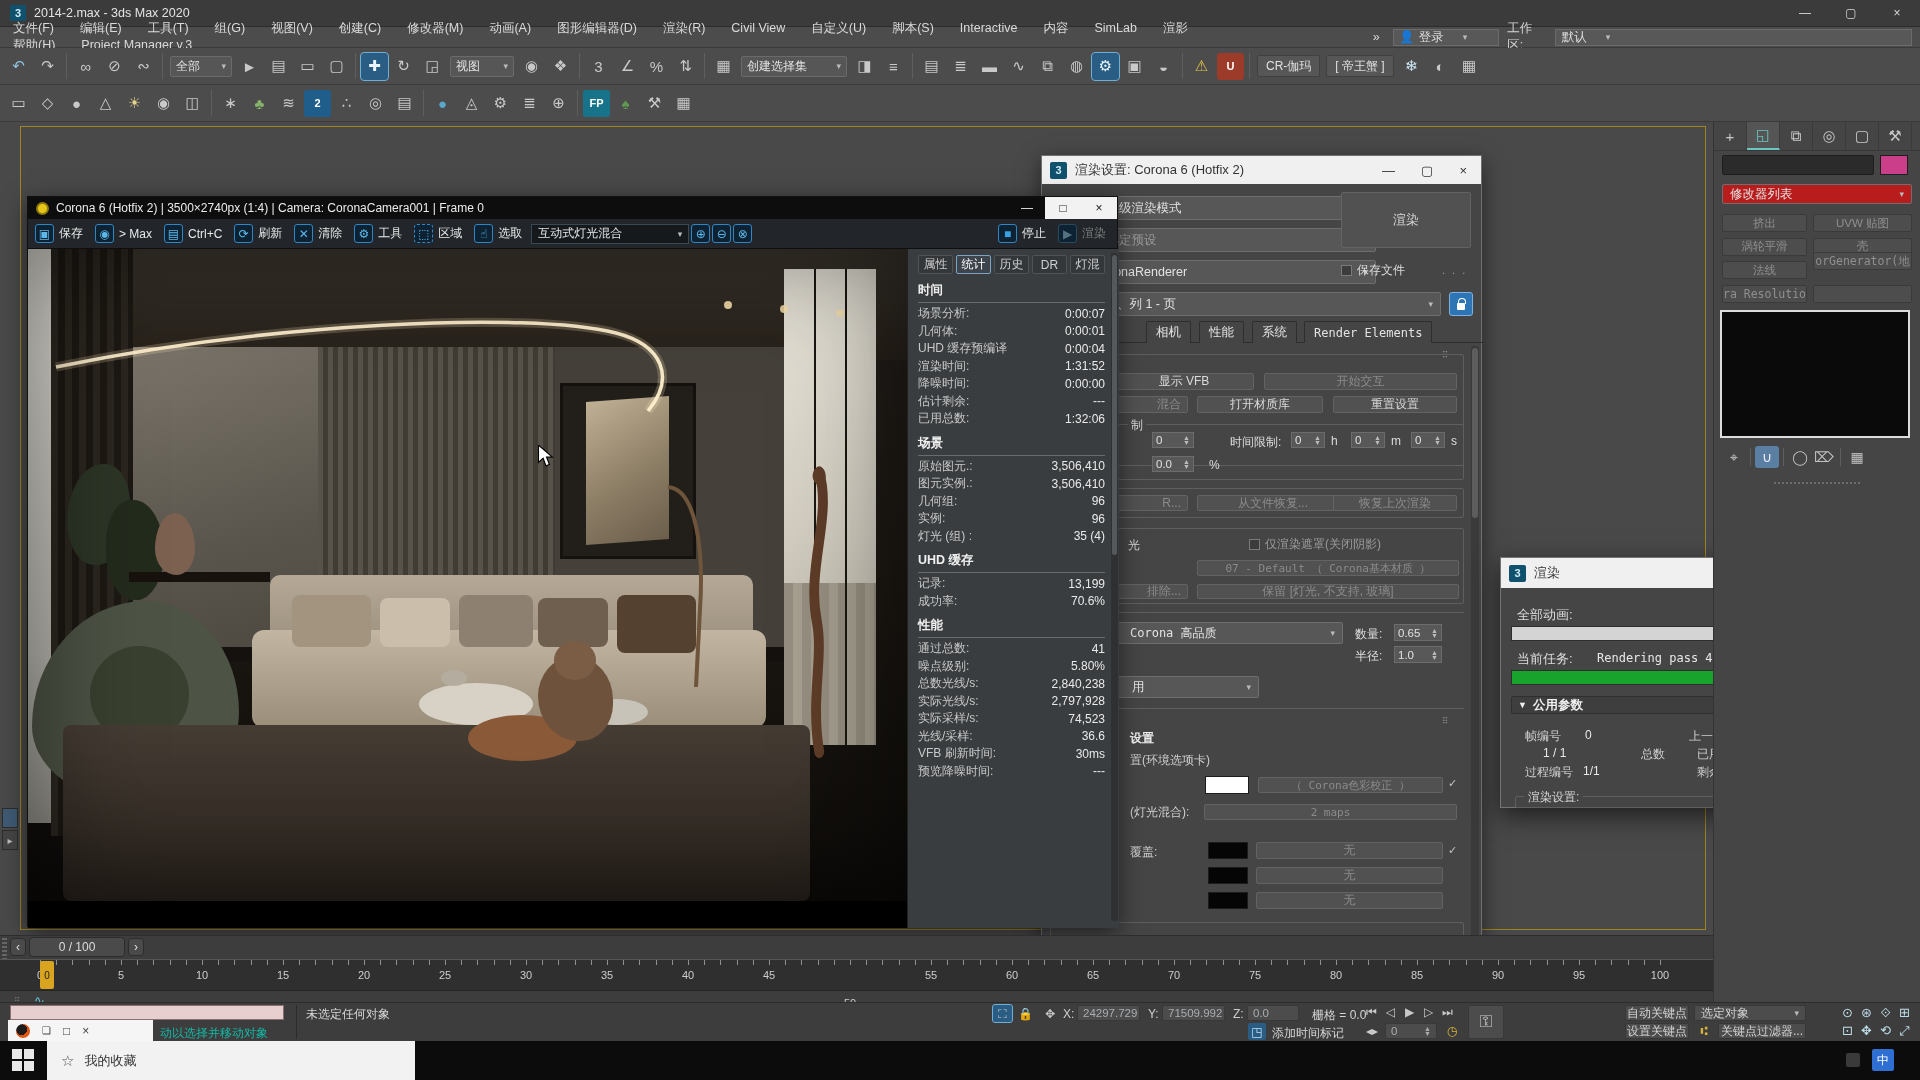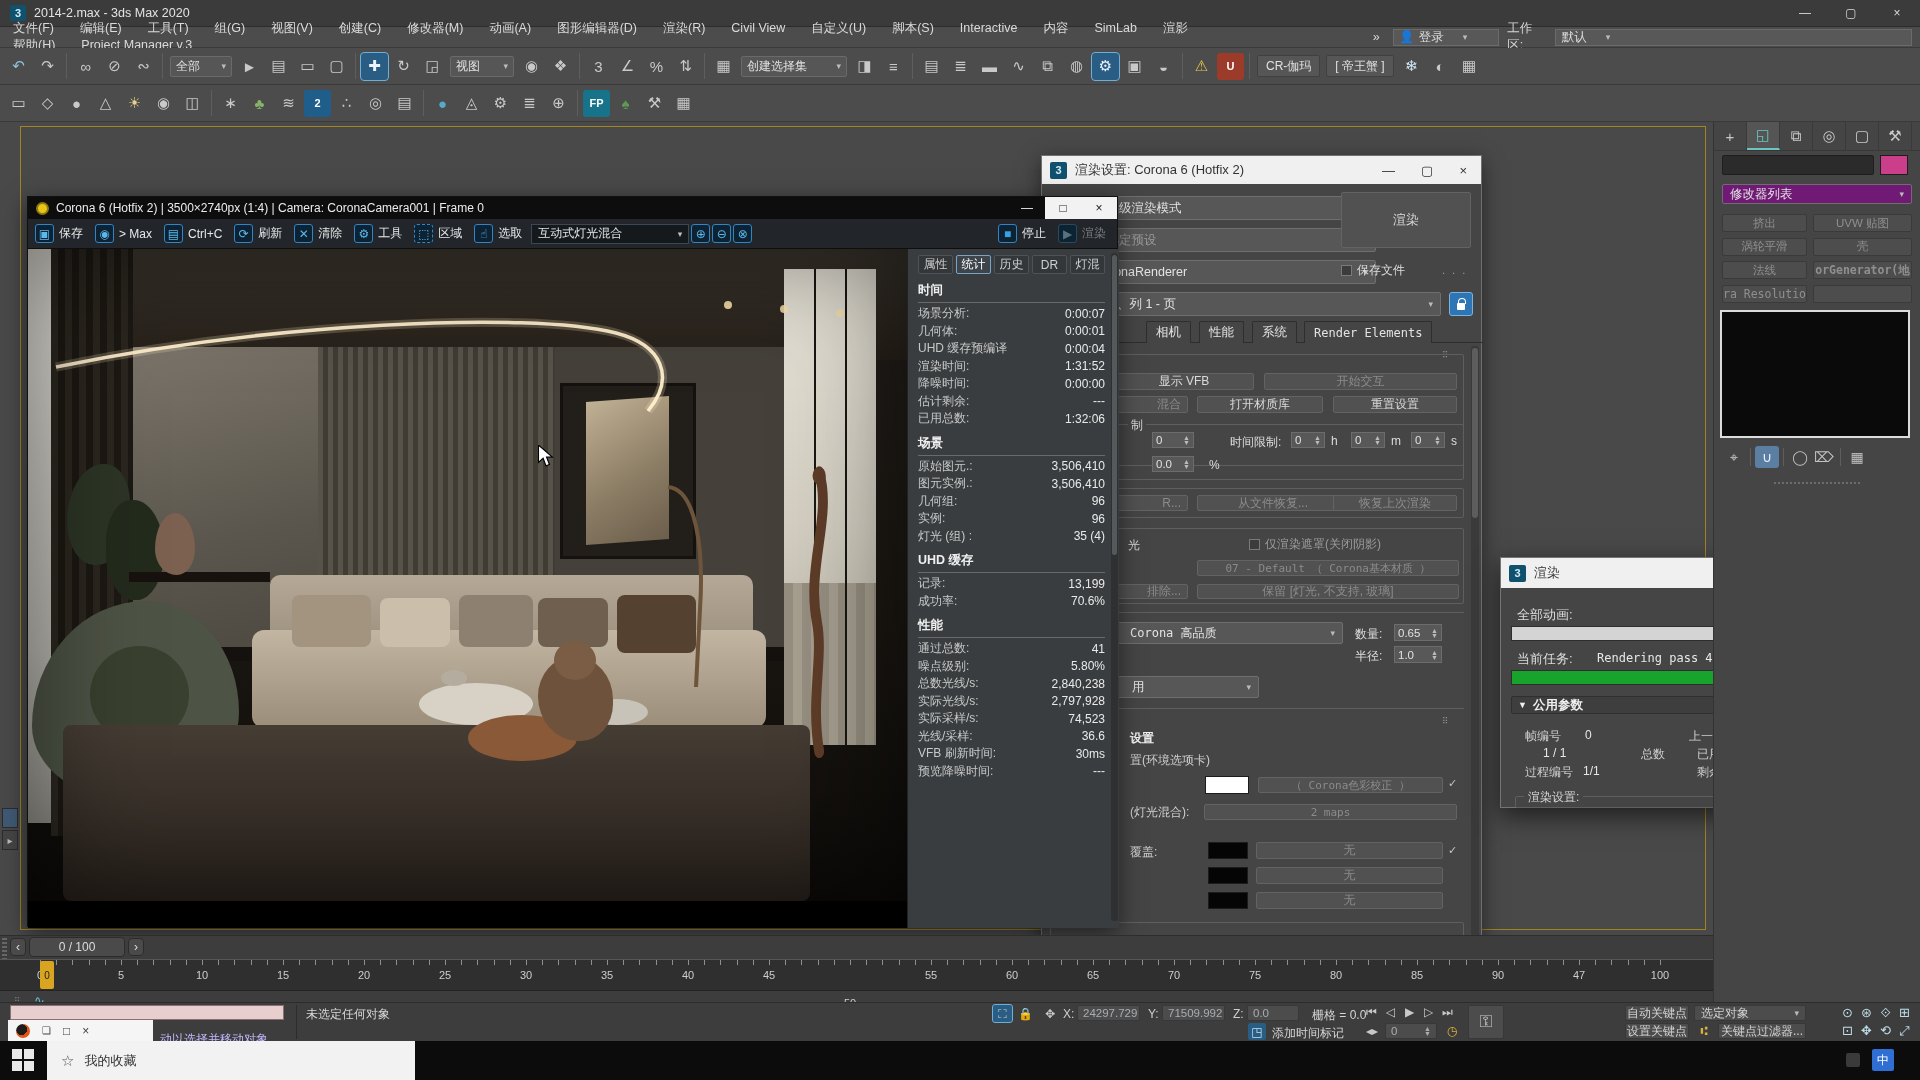--- a/index.html
+++ b/index.html
@@ -658,31 +658,31 @@
     <div style="display:flex;border-bottom:1px solid #383838">
         <div class="cptab">+</div>
         <div class="cptab on">◱</div>
         <div class="cptab">⧉</div>
         <div class="cptab">◎</div>
         <div class="cptab">▢</div>
         <div class="cptab">⚒</div>
       </div>
     <div class="abs" style="left:8px;top:33px;width:152px;height:20px;background:#2b2b2b;border:1px solid #1e1e1e;border-radius:2px"></div>
     <div class="abs" style="left:166px;top:33px;width:28px;height:20px;background:#cb3e8a;border:1px solid #1e1e1e"></div>
-    <div class="dd abs" style="left:8px;top:62px;width:190px;height:20px;background:#701a75">
+    <div class="dd abs" style="left:8px;top:62px;width:190px;height:20px;background:#b91c1c">
         <span>修改器列表</span>
         <span class="caret">▾</span>
       </div>
     <div>
         <div class="modbtn" style="left: 8px; top: 92px; width: 85px;">挤出</div>
         <div class="modbtn" style="left: 99px; top: 92px; width: 99px;">UVW 贴图</div>
         <div class="modbtn" style="left: 8px; top: 115.5px; width: 85px;">涡轮平滑</div>
         <div class="modbtn" style="left: 99px; top: 115.5px; width: 99px;">壳</div>
         <div class="modbtn" style="left: 8px; top: 139px; width: 85px;">法线</div>
-        <div class="modbtn mono" style="left: 99px; top: 139px; width: 99px; font-weight: bold;">orGenerator(地</div>
+        <div class="modbtn mono" style="left: 99px; top: 130px; width: 99px;">orGenerator(地</div>
         <div class="modbtn mono" style="left: 8px; top: 162.5px; width: 85px;">era Resolution</div>
         <div class="modbtn" style="left: 99px; top: 162.5px; width: 99px;"></div>
       </div>
     <div class="abs" style="left:6px;top:188px;width:190px;height:128px;background:#0a0a0a;border:2px solid #dcdcdc"></div>
     <div class="abs" style="left:8px;top:324px;display:flex;align-items:center">
         <div class="cpicon">⌖</div>
         <div class="cpisep"></div>
         <div class="cpicon hl">∪</div>
         <div class="cpisep"></div>
         <div class="cpicon">◯</div>
@@ -808,39 +808,39 @@
           <div class="tick" style="left: 1449.4px;"></div>
           <div class="tick" style="left: 1465.6px;"></div>
           <div class="tick" style="left: 1481.8px;"></div>
           <div class="tick" style="left: 1498px;"></div>
           <div class="ticklab" style="left: 1498px;">90</div>
           <div class="tick" style="left: 1514.2px;"></div>
           <div class="tick" style="left: 1530.4px;"></div>
           <div class="tick" style="left: 1546.6px;"></div>
           <div class="tick" style="left: 1562.8px;"></div>
           <div class="tick" style="left: 1579px;"></div>
-          <div class="ticklab" style="left: 1579px;">47</div>
+          <div class="ticklab" style="left: 1579px;">95</div>
           <div class="tick" style="left: 1595.2px;"></div>
           <div class="tick" style="left: 1611.4px;"></div>
           <div class="tick" style="left: 1627.6px;"></div>
           <div class="tick" style="left: 1643.8px;"></div>
           <div class="tick" style="left: 1660px;"></div>
           <div class="ticklab" style="left: 1660px;">100</div>
         </div>
       <div id="playhead">0</div>
     </div>
     <div class="abs" style="left:14px;top:60px;color:#7a7a7a;font-size:9px;letter-spacing:1px">⠿</div>
     <div class="abs" style="left:34px;top:57px;color:#62c0cf;font-size:13px">∿</div>
   </div>
 
   <div id="statusbar" class="abs">
     <div class="abs" style="left:10px;top:2px;width:274px;height:15px;background:#e7cfcf;border:1px solid #8a7070"></div>
     <div class="abs" style="left:296px;top:2px;width:1px;height:34px;background:#2c2c2c"></div>
     <span class="abs" style="left:306px;top:3px;color:#d8d8d8">未选定任何对象</span>
-    <span class="abs" style="left:160px;top:28px;color:#c4b5fd">动以选择并移动对象</span>
+    <span class="abs" style="left:160px;top:22px;color:#14b8a6">动以选择并移动对象</span>
 
     <div class="abs" style="left:8px;top:17px;width:145px;height:21px;background:#f5f5f5;display:flex;align-items:center;gap:12px;padding:0 8px;color:#444;z-index:5">
       <span style="width:14px;height:14px;border-radius:50%;background:radial-gradient(circle at 40% 40%,#1c1c1c 45%,#e05510 46%)"></span>
       <span style="font-size:10px">❏</span>
       <span>□</span>
       <span>×</span>
     </div>
 
     <div class="sicon abs" style="left:993px;top:2px;width:19px;height:17px;background:#2a5d83;outline:1px solid #71aed6;border-radius:2px">⛶</div>
     <div class="sicon abs" style="left:1019px;top:2px;width:14px;height:17px">🔒</div>

